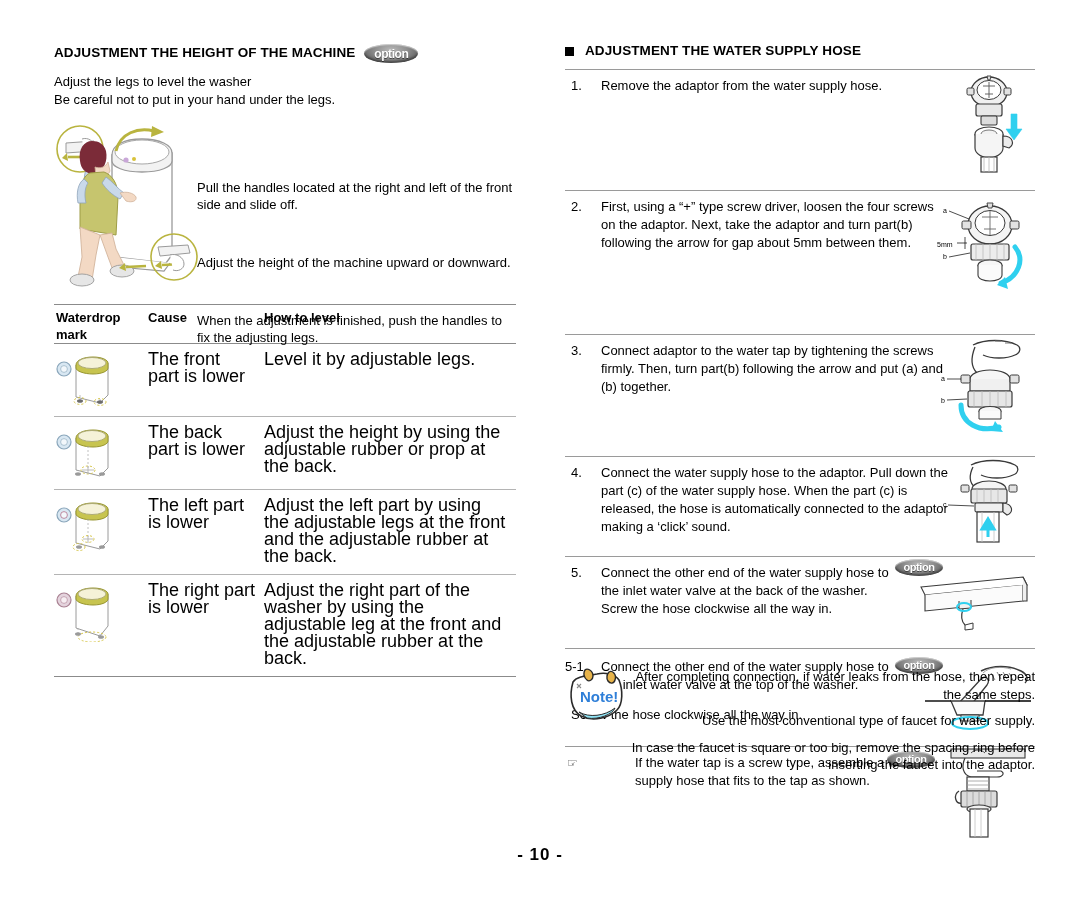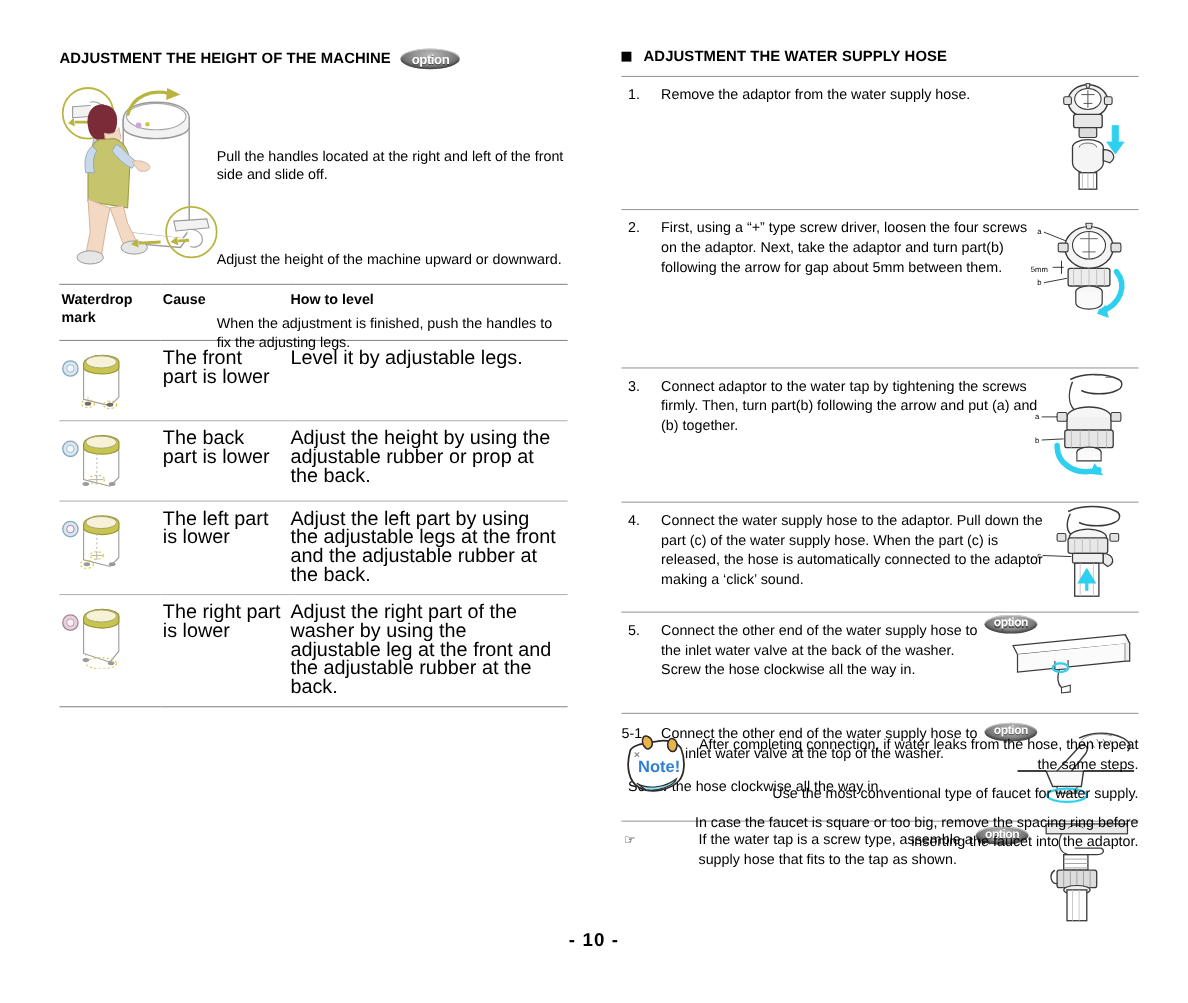--- a/index.html
+++ b/index.html
@@ -112,37 +112,37 @@
     position: absolute;
     left: 143px;
     top: 62px;
     width: 320px;
   }
   .illus-text p {
     margin: 0 0 0 0;
     font-size: 13px;
     line-height: 17px;
   }
-  .illus-text p.p2 { margin-top: 60px; }
+  .illus-text p.p2 { margin-top: 41px; }
   .illus-text p.p3 { margin-top: 41px; }
 
   
   table.level-table {
     margin-top: 12px;
     border-collapse: collapse;
     width: 462px;
     table-layout: fixed;
   }
   table.level-table th {
     text-align: left;
     vertical-align: top;
     font-size: 13px;
     font-weight: bold;
     line-height: 17px;
-    padding: 4px 6px 12px 2px;
+    padding: 4px 6px 0 2px;
     border-top: 1.6px solid #8b8b8b;
     border-bottom: 1.6px solid #8b8b8b;
   }
   table.level-table td {
     vertical-align: top;
     font-size: 18px;
     line-height: 17px;
     padding: 7px 6px 9px 2px;
     border-bottom: 1.1px solid #b4b4b4;
   }
@@ -225,20 +225,24 @@
 
   <div class="col-left">
 
     <div class="section-title">
       <span>ADJUSTMENT THE HEIGHT OF THE MACHINE</span>
       <span class="option-badge">
         <span>option</span>
       </span>
     </div>
 
+    <div class="intro">
+      <div class="body-line">Adjust the legs to level the washer</div>
+      <div class="body-line">Be careful not to put in your hand under the legs.</div>
+    </div>
 
     <div class="illus-row">
 
       <svg class="washer-person" viewBox="0 0 150 175">
 
         <path d="M58 38 L58 132 L60 140 L112 146 L118 138 L118 36 Z" fill="#ffffff" stroke="#9a9a9a" stroke-width="1.3"></path>
         <path d="M58 38 C58 28 70 22 88 22 C106 22 118 28 118 36 L118 44 C118 50 106 55 88 55 C70 55 58 50 58 44 Z" fill="#f2f2f2" stroke="#9a9a9a" stroke-width="1.3"></path>
         <ellipse cx="88" cy="35" rx="27" ry="12" fill="#ffffff" stroke="#a8a8a8" stroke-width="1"></ellipse>
 
         <path d="M62 34 C66 16 84 10 100 14" fill="none" stroke="#b9b43f" stroke-width="3"></path>

